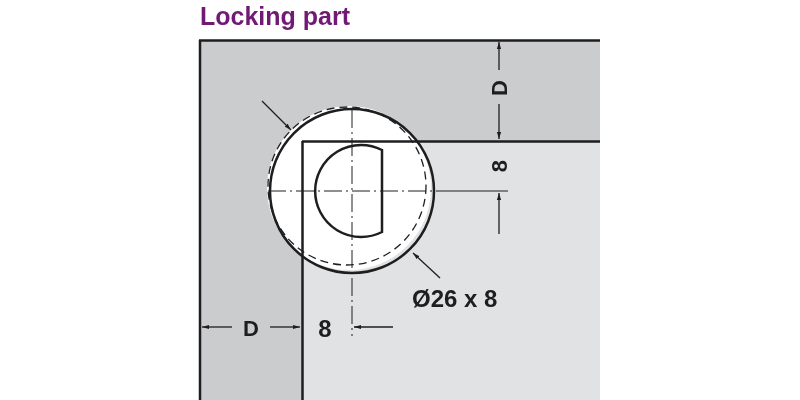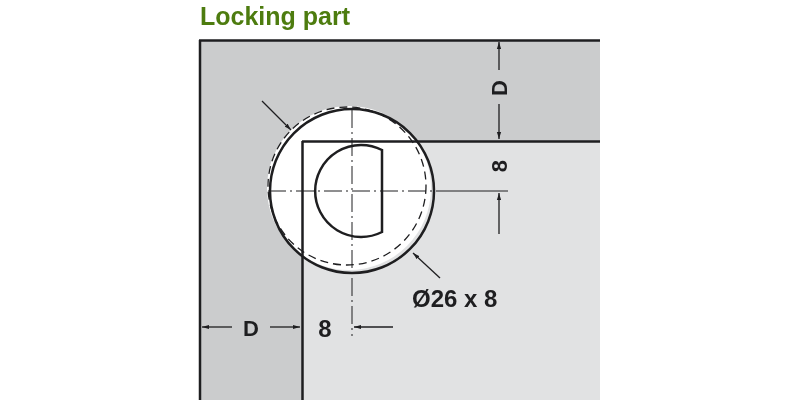--- a/index.html
+++ b/index.html
@@ -1,20 +1,20 @@
 <!DOCTYPE html>
 <html><head>
   <meta charset="utf-8">
   <style>
     html, body { margin: 0; padding: 0; background: #ffffff; }
     body { width: 800px; height: 400px; position: relative; overflow: hidden; }
     .title {
       position: absolute; left: 200px; top: 2px;
       font-family: "Liberation Sans", sans-serif;
-      font-weight: bold; font-size: 25px; color: #4d7c0f;
+      font-weight: bold; font-size: 25px; color: #701a75;
       letter-spacing: 0px;
     }
     svg.drawing { position: absolute; left: 0; top: 0; }
     .lbl { font-family: "Liberation Sans", sans-serif; font-weight: bold; fill: #1e1e20; }
   </style>
 </head>
 <body>
 
 <div class="title">Locking part</div>
 

